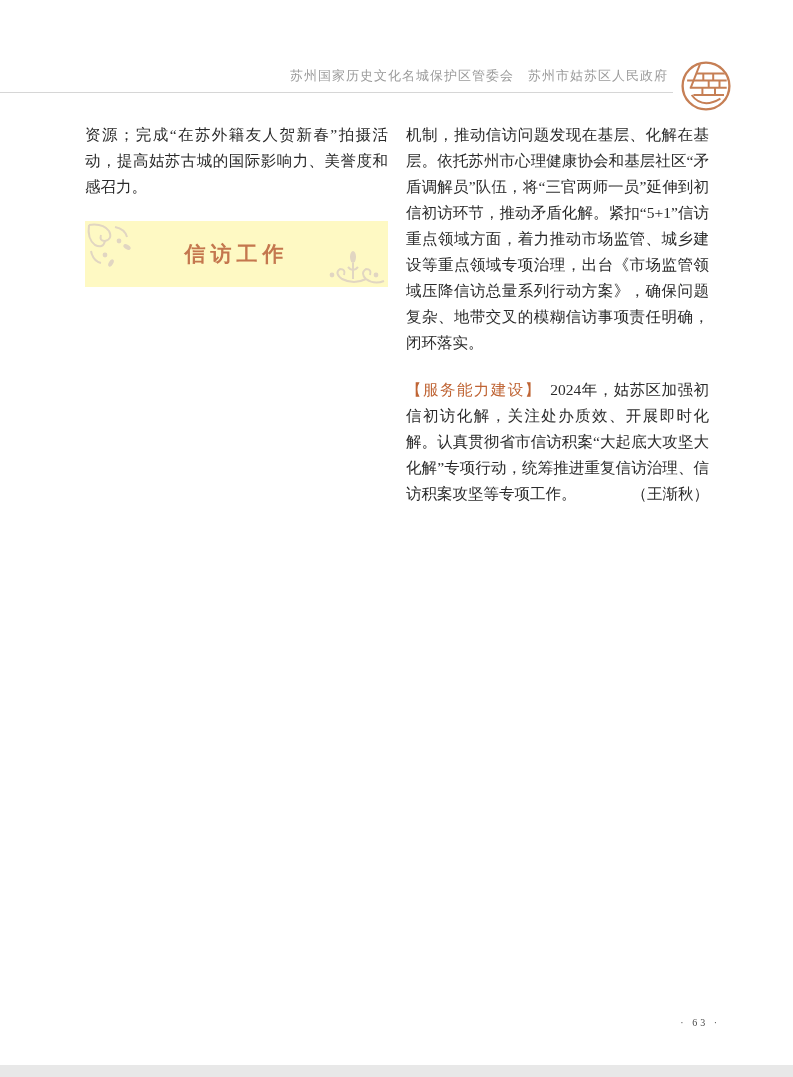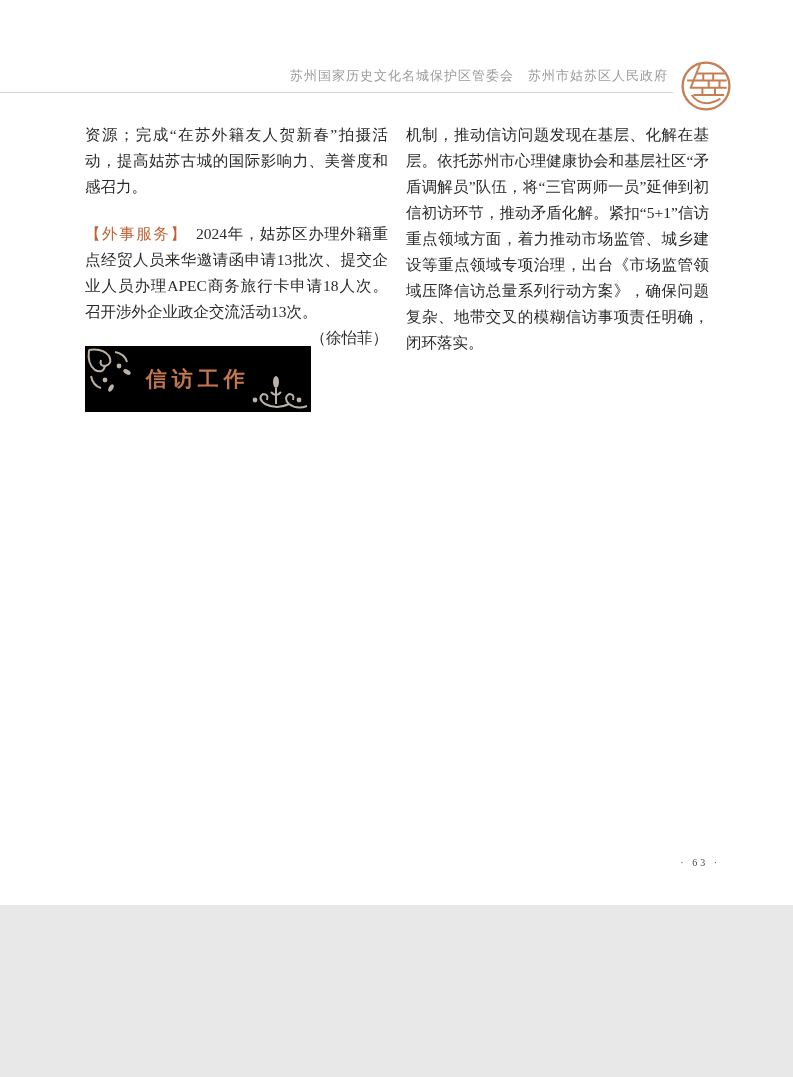--- a/index.html
+++ b/index.html
@@ -1,18 +1,18 @@
 <!DOCTYPE html>
 <html lang="zh"><head>
 <meta charset="utf-8">
 <style>
   html,body{margin:0;padding:0;background:#e8e8e8;}
   .page{
     position:relative;
-    width:793px;height:905px;
+    width:793px;height:1065px;
     background:#ffffff;
     margin:0 auto;
     font-family:"Liberation Serif","DejaVu Serif",serif;
     color:#2a2a2a;
     overflow:hidden;
   }
   
   .header-text{
     position:absolute;top:67px;right:125px;
     font-size:13px;color:#9b9b9b;
@@ -35,21 +35,21 @@
   .col-left{left:85px;}
   .col-right{left:406px;}
   .col p{margin:0 0 21px 0;}
   .entry-head{color:#bf6434;margin-right:0.55em;letter-spacing:1px;}
   .sig{float:right;color:#2a2a2a;}
   
   .section-box{
     position:relative;
     margin:3px 0 26px 0;
     height:66px;
-    background:#000000;
+    background:#fef9c3;
     display:flex;align-items:center;justify-content:center;
   }
   .section-box .title{
     font-size:21px;letter-spacing:5px;
     color:#c4774e;font-weight:bold;
     font-family:"Liberation Sans","DejaVu Sans",sans-serif;
   }
   .ornament{position:absolute;opacity:.85;}
   .ornament.tl{top:0;left:0;}
   .ornament.br{bottom:0;right:0;transform:rotate(180deg);}
@@ -89,23 +89,20 @@
       <path d="M45 24 V32"></path>
       <path d="M26 32 V40"></path>
       <path d="M40 32 V40"></path>
       <path d="M14 40 Q26 56 46 44"></path>
     </g>
   </svg>
 
   <div class="col col-left">
     <p><span>资源；完成“在苏外籍友人贺新春”拍摄活动，提高姑苏古城的国际影响力、美誉度和感召力。</span></p>
 
-    <p>
-      <span class="entry-head">【外事服务】</span><span>2024年，姑苏区办理外籍重点经贸人员来华邀请函申请13批次、提交企业人员办理APEC商务旅行卡申请18人次。召开涉外企业政企交流活动13次。</span><span class="sig">（徐怡菲）</span>
-    </p>
 
     <div class="section-box">
       <svg class="ornament tl" width="52" height="52" viewBox="0 0 52 52">
         <g fill="none" stroke="#ddd0c2" stroke-width="2">
           <path d="M4 4 Q18 2 24 10 Q28 18 20 20 Q14 20 16 14"></path>
           <path d="M4 4 Q2 18 10 24 Q18 28 20 20"></path>
           <path d="M30 6 Q40 8 42 16"></path>
           <path d="M6 30 Q8 40 16 42"></path>
         </g>
         <g fill="#ddd0c2">
@@ -129,16 +126,19 @@
         </g>
       </svg>
       <span class="title">信访工作</span>
     </div>
 
   </div>
 
   <div class="col col-right">
     <p><span>机制，推动信访问题发现在基层、化解在基层。依托苏州市心理健康协会和基层社区“矛盾调解员”队伍，将“三官两师一员”延伸到初信初访环节，推动矛盾化解。紧扣“5+1”信访重点领域方面，着力推动市场监管、城乡建设等重点领域专项治理，出台《市场监管领域压降信访总量系列行动方案》，确保问题复杂、地带交叉的模糊信访事项责任明确，闭环落实。</span></p>
 
+    <p>
+      <span class="entry-head">【服务能力建设】</span><span>2024年，姑苏区加强初信初访化解，关注处办质效、开展即时化解。认真贯彻省市信访积案“大起底大攻坚大化解”专项行动，统筹推进重复信访治理、信访积案攻坚等专项工作。</span><span class="sig">（王渐秋）</span>
+    </p>
   </div>
 
   <div class="page-number">· 63 ·</div>
 </div>
 
 </body></html>

